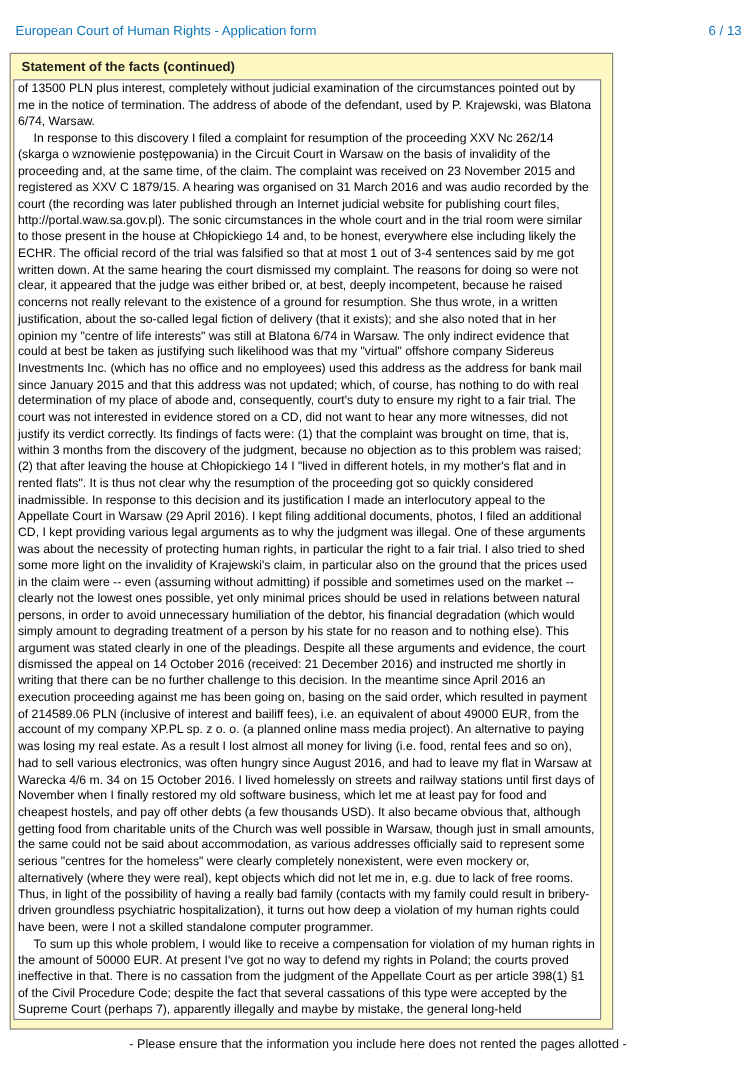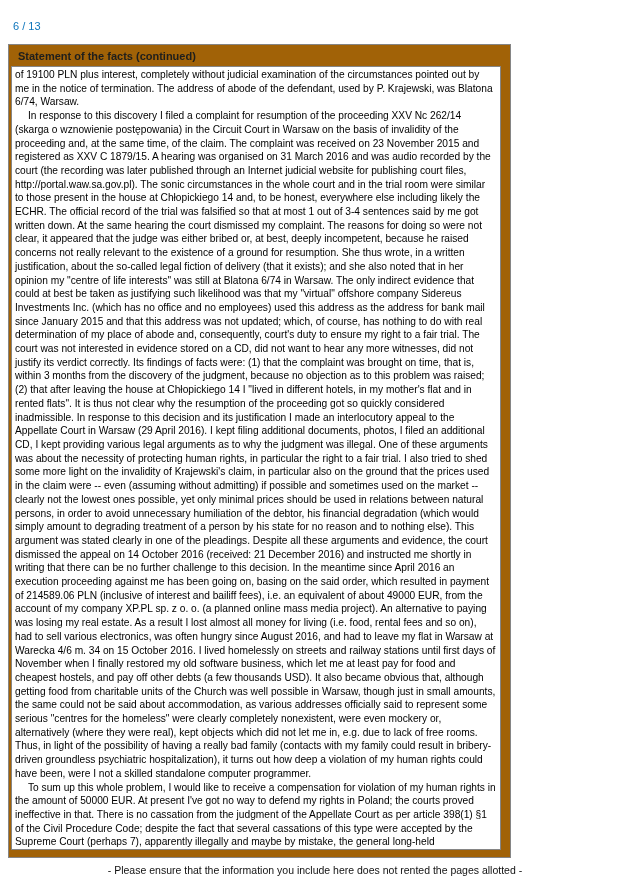--- a/index.html
+++ b/index.html
@@ -15,21 +15,21 @@
     font-family:"Liberation Sans",sans-serif;
   }
   .page-header{
     position:absolute;top:20px;left:13px;right:12px;
     display:flex;justify-content:space-between;align-items:baseline;
     font-size:11px;color:var(--accent-blue);
   }
   .page-header .pagenum{font-size:11px;}
   .outer-box{
     position:absolute;top:44px;left:8px;width:503px;height:814px;
-    border:1px solid var(--border-gray);box-sizing:border-box;background:#a16207;
+    border:1px solid var(--border-gray);box-sizing:border-box;background:#fef9c3;
   }
   .section-title{
     padding:5px 0 0 9px;
     font-size:11px;font-weight:bold;color:var(--title-dark);
   }
   .textarea{
     position:absolute;top:21px;left:2px;right:9px;bottom:7px;
     border:1px solid var(--border-gray);
     padding:1px 4px 0 3px;
     font-size:10.2px;line-height:13.7px;color:var(--body-text);
@@ -40,27 +40,28 @@
   .para.indent{text-indent:13px;}
   .footer-note{
     position:absolute;top:864px;left:0;width:100%;
     text-align:center;font-size:10.5px;color:#111111;
   }
 </style>
 </head>
 <body>
 
 <div class="page-header">
+  <span>European Court of Human Rights - Application form</span>
   <span class="pagenum">6 / 13</span>
 </div>
 
 <div class="outer-box">
   <div class="section-title">Statement of the facts (continued)</div>
   <div class="textarea">
     <div>
-        <div class="para">of 19100 PLN plus interest, completely without judicial examination of the circumstances pointed out by me in the notice of termination. The address of abode of the defendant, used by P. Krajewski, was Blatona 6/74, Warsaw.</div>
+        <div class="para">of 13500 PLN plus interest, completely without judicial examination of the circumstances pointed out by me in the notice of termination. The address of abode of the defendant, used by P. Krajewski, was Blatona 6/74, Warsaw.</div>
         <div class="para indent">In response to this discovery I filed a complaint for resumption of the proceeding XXV Nc 262/14 (skarga o wznowienie postępowania) in the Circuit Court in Warsaw on the basis of invalidity of the proceeding and, at the same time, of the claim. The complaint was received on 23 November 2015 and registered as XXV C 1879/15. A hearing was organised on 31 March 2016 and was audio recorded by the court (the recording was later published through an Internet judicial website for publishing court files, http://portal.waw.sa.gov.pl). The sonic circumstances in the whole court and in the trial room were similar to those present in the house at Chłopickiego 14 and, to be honest, everywhere else including likely the ECHR. The official record of the trial was falsified so that at most 1 out of 3-4 sentences said by me got written down. At the same hearing the court dismissed my complaint. The reasons for doing so were not clear, it appeared that the judge was either bribed or, at best, deeply incompetent, because he raised concerns not really relevant to the existence of a ground for resumption. She thus wrote, in a written justification, about the so-called legal fiction of delivery (that it exists); and she also noted that in her opinion my "centre of life interests" was still at Blatona 6/74 in Warsaw. The only indirect evidence that could at best be taken as justifying such likelihood was that my "virtual" offshore company Sidereus Investments Inc. (which has no office and no employees) used this address as the address for bank mail since January 2015 and that this address was not updated; which, of course, has nothing to do with real determination of my place of abode and, consequently, court's duty to ensure my right to a fair trial. The court was not interested in evidence stored on a CD, did not want to hear any more witnesses, did not justify its verdict correctly. Its findings of facts were: (1) that the complaint was brought on time, that is, within 3 months from the discovery of the judgment, because no objection as to this problem was raised; (2) that after leaving the house at Chłopickiego 14 I "lived in different hotels, in my mother's flat and in rented flats". It is thus not clear why the resumption of the proceeding got so quickly considered inadmissible. In response to this decision and its justification I made an interlocutory appeal to the Appellate Court in Warsaw (29 April 2016). I kept filing additional documents, photos, I filed an additional CD, I kept providing various legal arguments as to why the judgment was illegal. One of these arguments was about the necessity of protecting human rights, in particular the right to a fair trial. I also tried to shed some more light on the invalidity of Krajewski's claim, in particular also on the ground that the prices used in the claim were -- even (assuming without admitting) if possible and sometimes used on the market -- clearly not the lowest ones possible, yet only minimal prices should be used in relations between natural persons, in order to avoid unnecessary humiliation of the debtor, his financial degradation (which would simply amount to degrading treatment of a person by his state for no reason and to nothing else). This argument was stated clearly in one of the pleadings. Despite all these arguments and evidence, the court dismissed the appeal on 14 October 2016 (received: 21 December 2016) and instructed me shortly in writing that there can be no further challenge to this decision. In the meantime since April 2016 an execution proceeding against me has been going on, basing on the said order, which resulted in payment of 214589.06 PLN (inclusive of interest and bailiff fees), i.e. an equivalent of about 49000 EUR, from the account of my company XP.PL sp. z o. o. (a planned online mass media project). An alternative to paying was losing my real estate. As a result I lost almost all money for living (i.e. food, rental fees and so on), had to sell various electronics, was often hungry since August 2016, and had to leave my flat in Warsaw at Warecka 4/6 m. 34 on 15 October 2016. I lived homelessly on streets and railway stations until first days of November when I finally restored my old software business, which let me at least pay for food and cheapest hostels, and pay off other debts (a few thousands USD). It also became obvious that, although getting food from charitable units of the Church was well possible in Warsaw, though just in small amounts, the same could not be said about accommodation, as various addresses officially said to represent some serious "centres for the homeless" were clearly completely nonexistent, were even mockery or, alternatively (where they were real), kept objects which did not let me in, e.g. due to lack of free rooms. Thus, in light of the possibility of having a really bad family (contacts with my family could result in bribery-driven groundless psychiatric hospitalization), it turns out how deep a violation of my human rights could have been, were I not a skilled standalone computer programmer.</div>
         <div class="para indent">To sum up this whole problem, I would like to receive a compensation for violation of my human rights in the amount of 50000 EUR. At present I've got no way to defend my rights in Poland; the courts proved ineffective in that. There is no cassation from the judgment of the Appellate Court as per article 398(1) §1 of the Civil Procedure Code; despite the fact that several cassations of this type were accepted by the Supreme Court (perhaps 7), apparently illegally and maybe by mistake, the general long-held representative view there is that they are inadmissible (more than 10 SC judgments). All judgments in Poland are generally divided into sentences ['wyroki'], decisions ['postanowienia'] and orders for payment [nakazy zapłaty']. Article 398(1) §1 provides for cassations from (i) sentences of courts of second instance and (ii) particular decisions of those courts; the latter clause covers cases where a court of the second instance issues a rejection of a writ ['pozew'] or a so-called discontinuation of a proceeding ['umorzenie', occurs in specific cases]. Now what was issued by the court was an ordinary decision on dismissal of an interlocutory appeal. Thus, according to the said opinion of two Polish courts (Appellate and Supreme), as well as of my lawyer, a cassation to the Supreme Court is inadmissible in this case.</div>
       </div>
   </div>
 </div>
 
 <div class="footer-note">- Please ensure that the information you include here does not rented the pages allotted -</div>
 
 </body></html>

